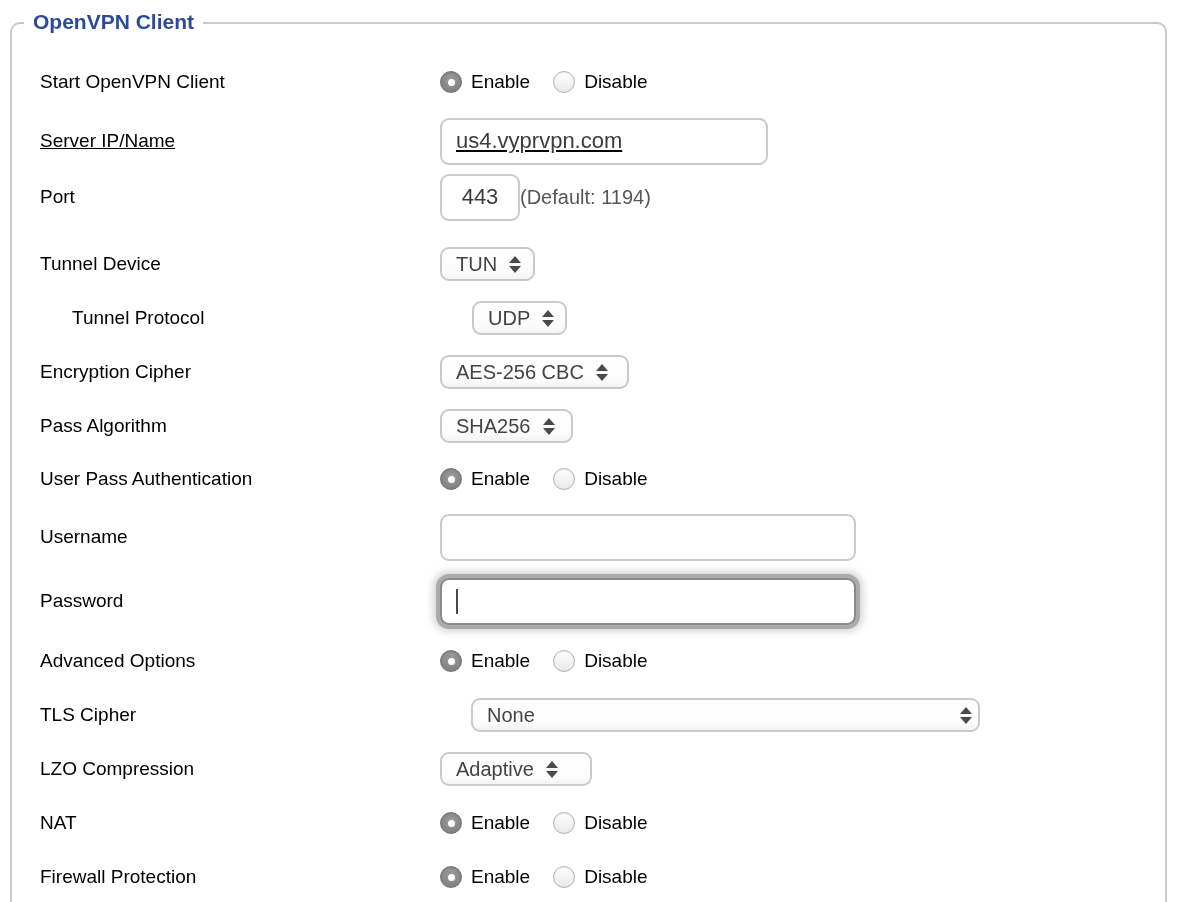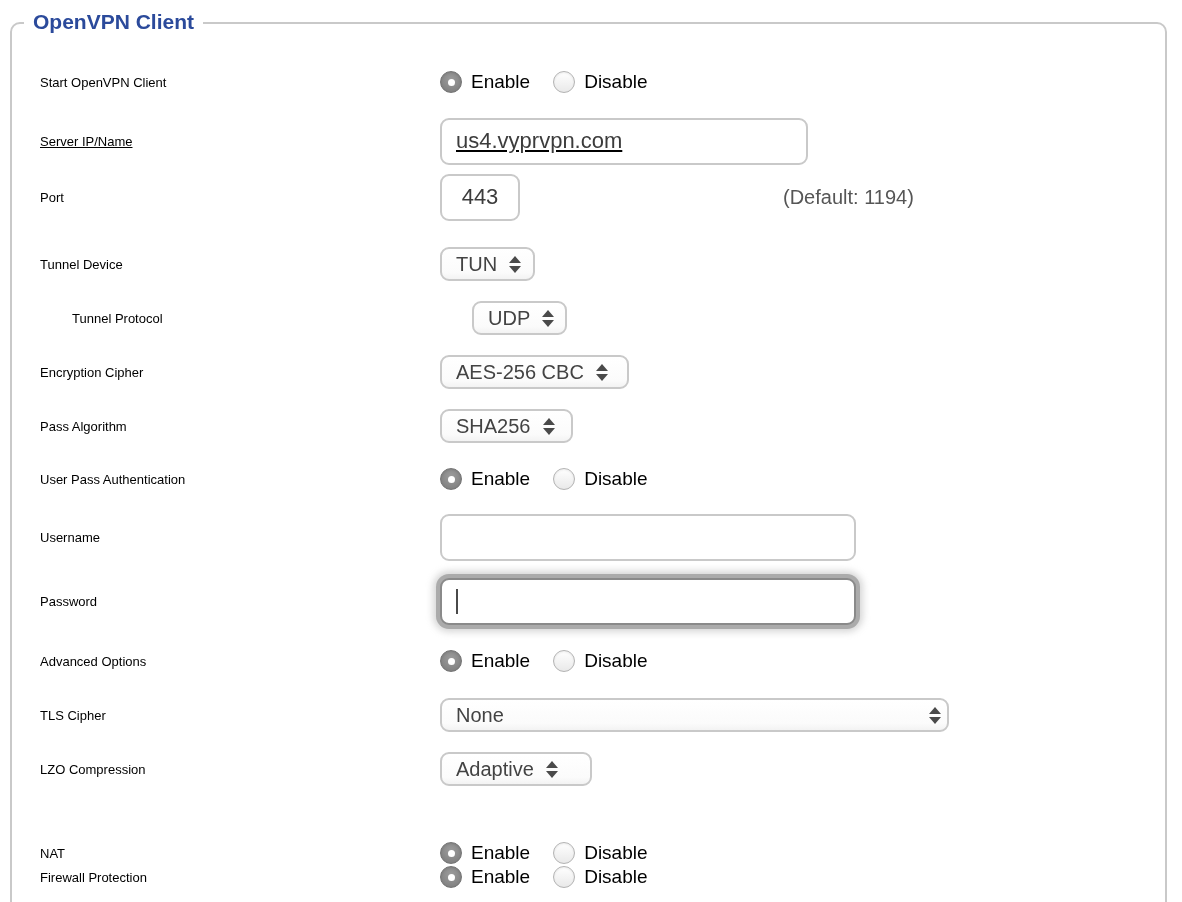--- a/index.html
+++ b/index.html
@@ -31,21 +31,21 @@
   .row {
     position: absolute;
     left: 28px;
     right: 20px;
     height: 54px;
     display: flex;
     align-items: center;
   }
   .row-label {
     flex: 0 0 400px;
-    font-size: 13px;
+    font-size: 19px;
     color: #000000;
   }
   .controls { display: flex; align-items: center; }
 
   
   .radio {
     width: 22px; height: 22px;
     border-radius: 50%;
     border: 1px solid #b3b3b3;
     background: linear-gradient(180deg, #ffffff 0%, #e9e9e9 100%);
@@ -74,30 +74,29 @@
     height: 47px;
     border: 2px solid #c9c9c9;
     border-radius: 9px;
     background: #ffffff;
     font-family: "Liberation Sans", sans-serif;
     font-size: 22px;
     color: #3c3c3c;
     padding: 0 14px;
     outline: none;
   }
-  .ti-server { width: 368px; }
+  .ti-server { width: 328px; }
   .ti-port { width: 80px; text-align: center; }
   .ti-user { width: 416px; }
   .ti-pass {
     width: 416px;
     border: 2px solid #8a8a8a;
     box-shadow: 0 0 0 4px #ababab, 0 0 7px 7px rgba(165,165,165,0.45);
   }
   .note {
-    margin-left: 263px;
     font-size: 20px;
     color: #565656;
   }
 
   
   .select {
     height: 34px;
     border: 2px solid #c9c9c9;
     border-radius: 9px;
     background: linear-gradient(180deg, #ffffff 0%, #fbfbfb 78%, #f3f3f3 100%);
@@ -142,23 +141,23 @@
   .r2  { top: 90px; text-decoration: underline; }
   .r3  { top: 146px; }
   .r4  { top: 213px; }
   .r5  { top: 267px; margin-left: 32px; }
   .r6  { top: 321px; }
   .r7  { top: 375px; }
   .r8  { top: 428px; }
   .r9  { top: 486px; }
   .r10 { top: 550px; }
   .r11 { top: 610px; }
-  .r12 { top: 664px; }
+  .r12 { top: 664px; gap: 31px; }
   .r13 { top: 718px; }
-  .r14 { top: 802px; }
+  .r14 { top: 772px; }
   .r15 { top: 826px; }
 
   .caret-wrap { position: relative; display: inline-block; }
   .caret {
     position: absolute;
     left: 16px; top: 11px;
     width: 2px; height: 25px;
     background: #4a4a4a;
   }
 </style>

